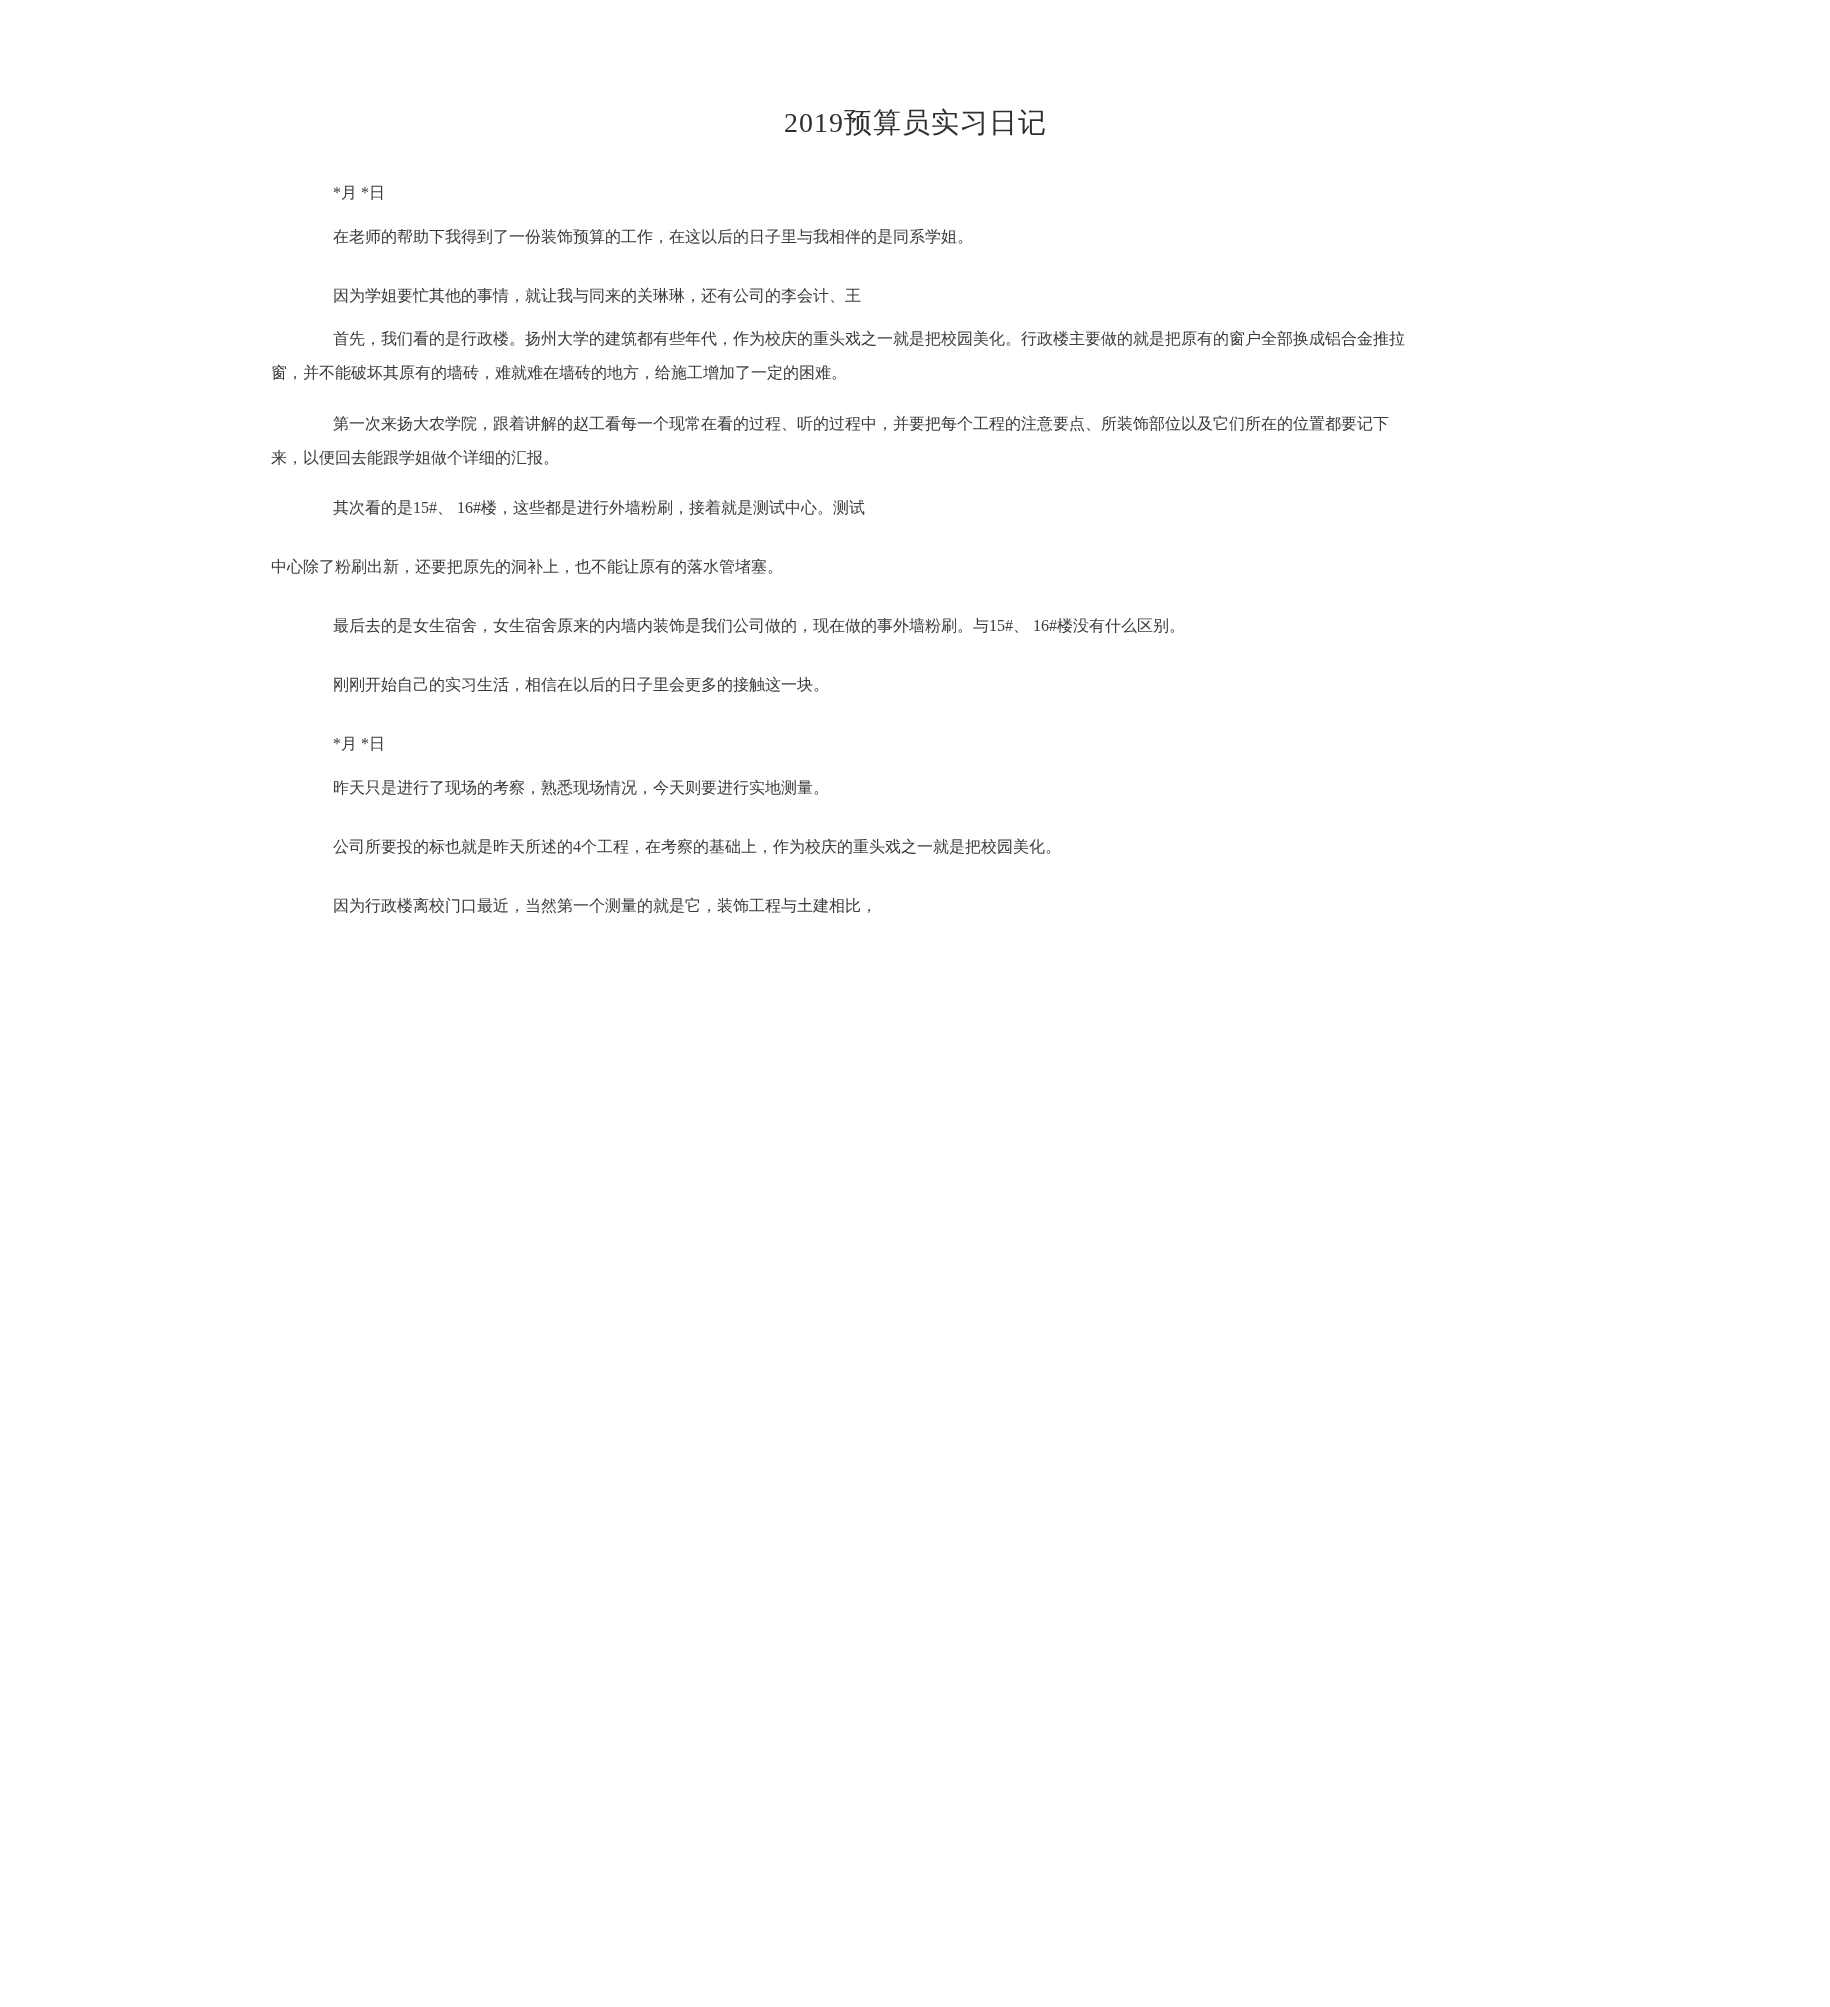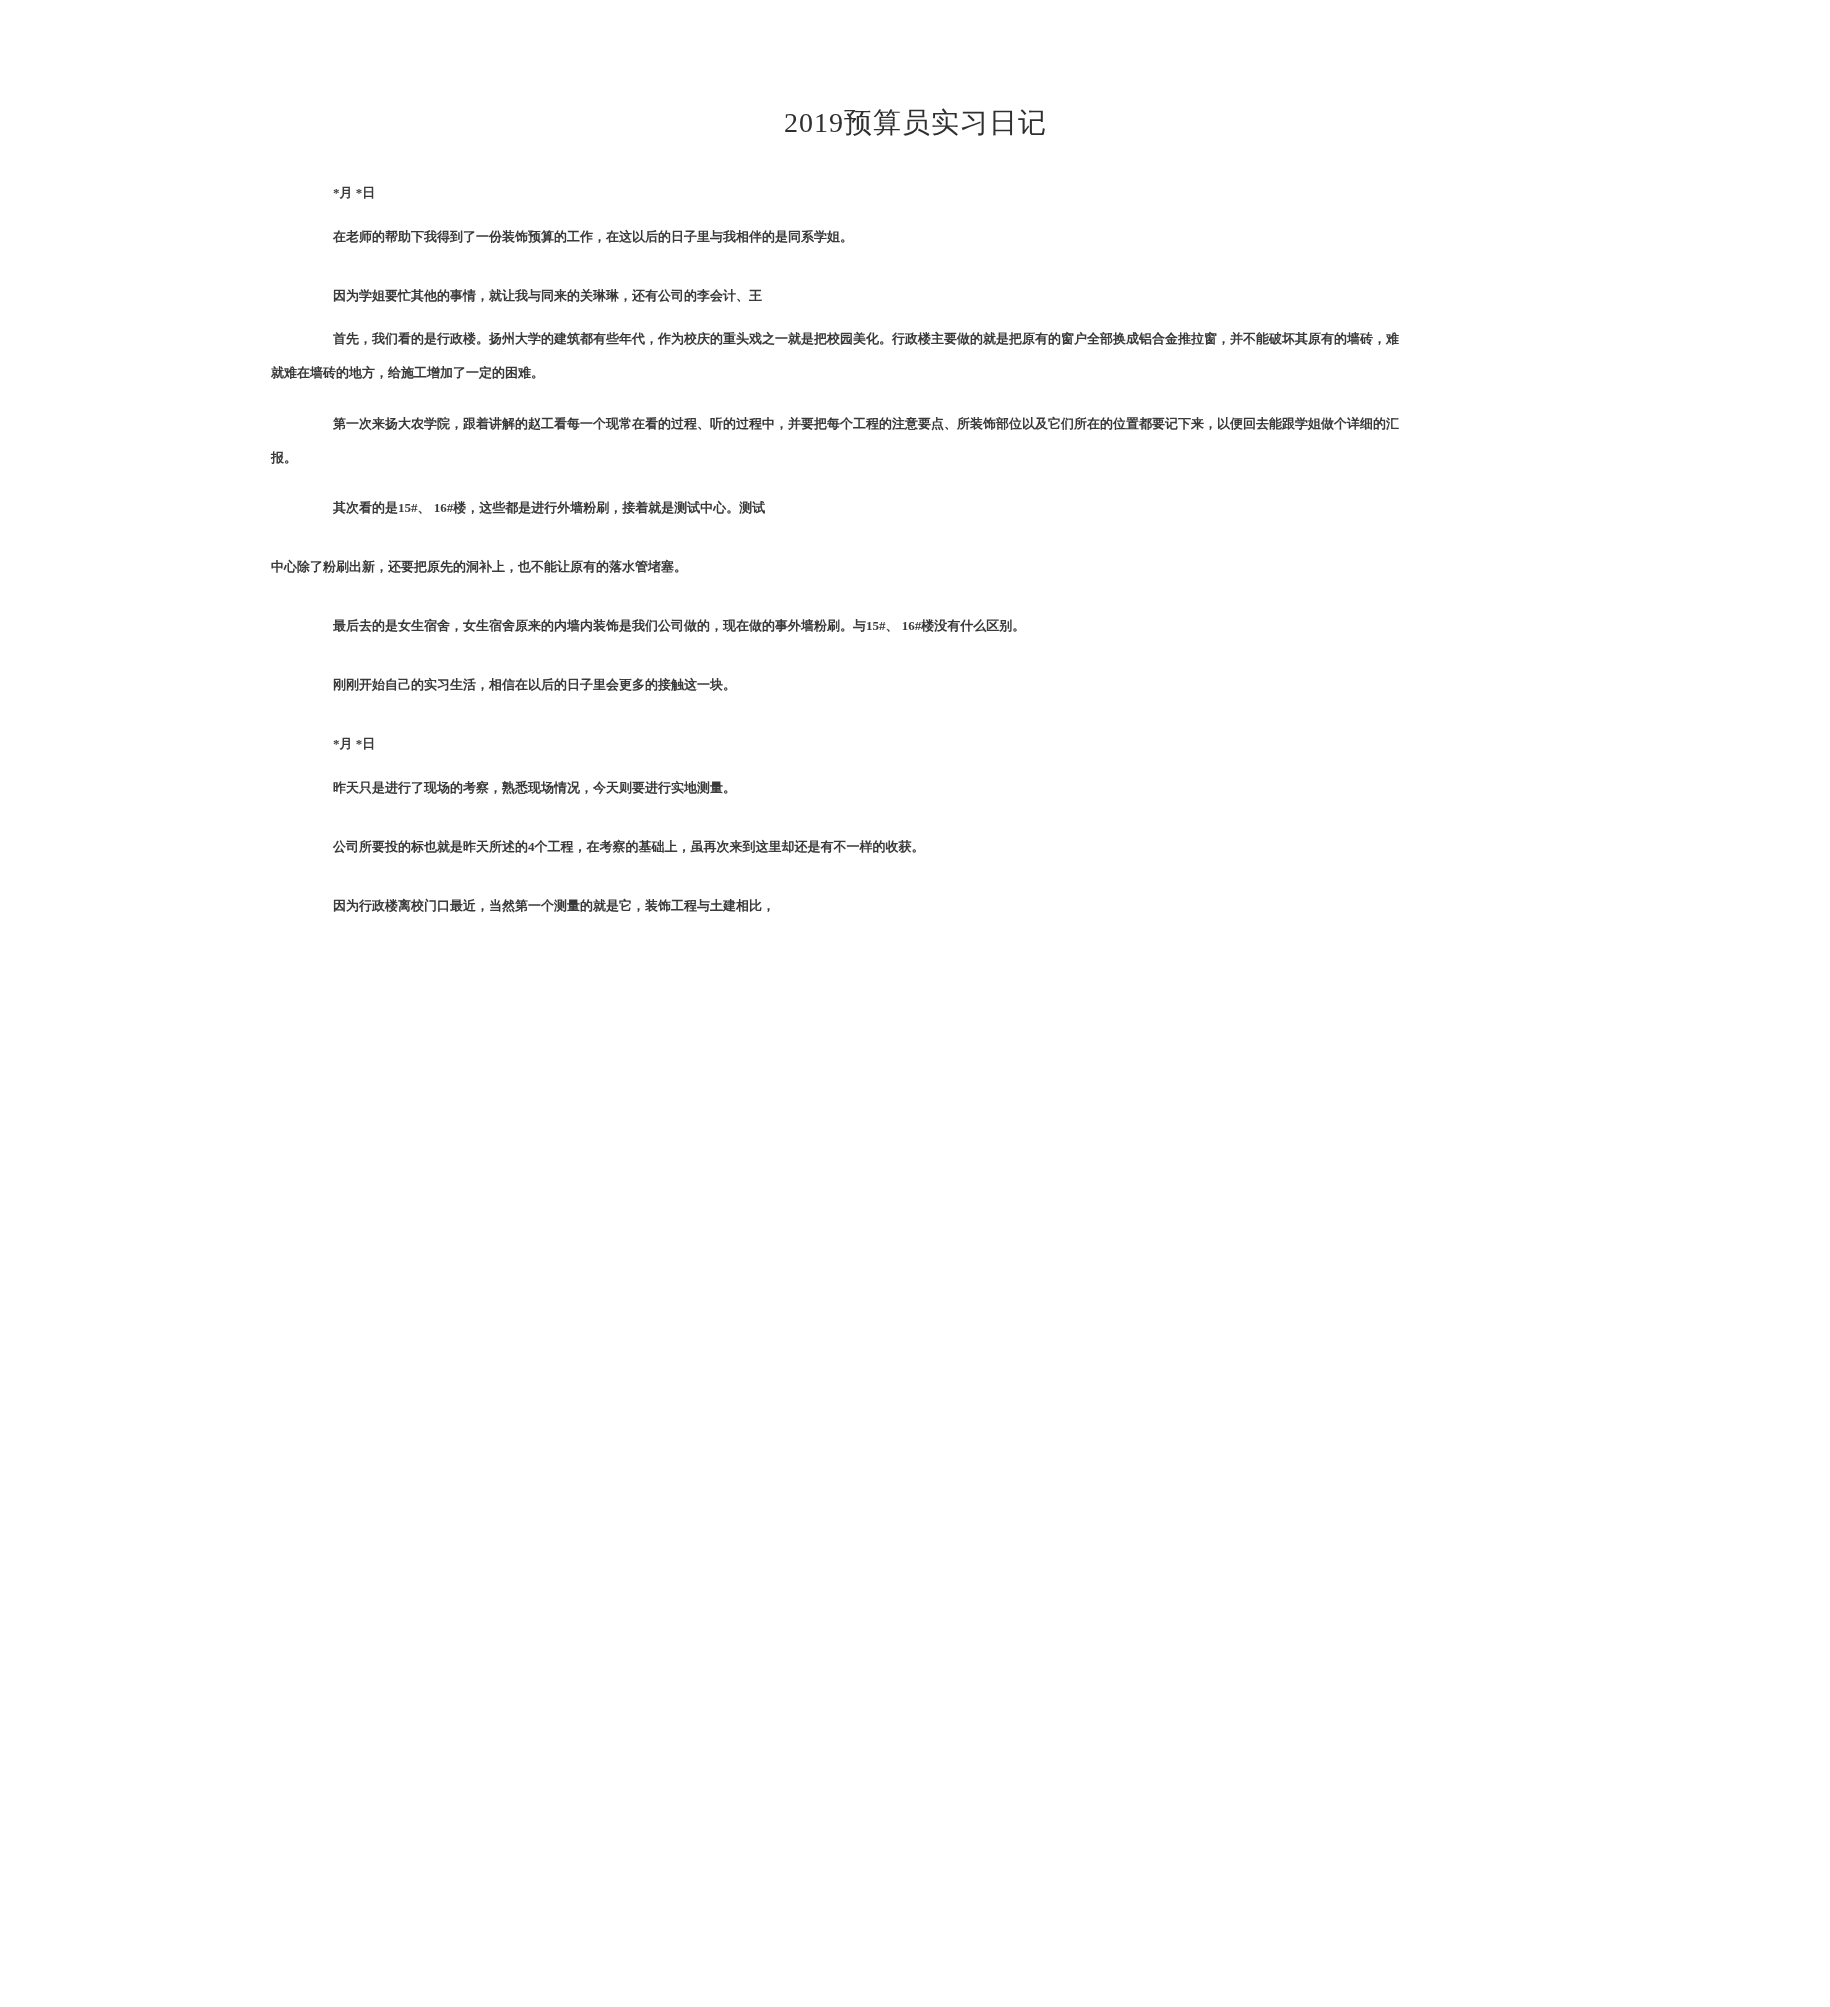--- a/index.html
+++ b/index.html
@@ -21,24 +21,23 @@
     font-size: 28px;
     font-weight: 400;
     color: #2f2f2f;
     line-height: 41px;
     letter-spacing: 1px;
   }
   .doc-body {
     margin-top: 33px;
     margin-left: 271px;
     width: 1137px;
-    font-size: 13px;
+    font-size: 16px;
     line-height: 34px;
     text-align: left;
-    font-weight: bold;
   }
   .doc-body p {
     margin: 0 0 16.4px 0;
     word-break: break-all;
   }
   .doc-body p.indent {
     text-indent: 62px;
   }
   .doc-body p.gap-lg {
     margin-bottom: 25px;
@@ -58,17 +57,17 @@
     <p class="indent gap-lg">在老师的帮助下我得到了一份装饰预算的工作，在这以后的日子里与我相伴的是同系学姐。</p>
     <p class="indent gap-sm">因为学姐要忙其他的事情，就让我与同来的关琳琳，还有公司的李会计、王</p>
     <p class="indent">首先，我们看的是行政楼。扬州大学的建筑都有些年代，作为校庆的重头戏之一就是把校园美化。行政楼主要做的就是把原有的窗户全部换成铝合金推拉窗，并不能破坏其原有的墙砖，难就难在墙砖的地方，给施工增加了一定的困难。</p>
     <p class="indent">第一次来扬大农学院，跟着讲解的赵工看每一个现常在看的过程、听的过程中，并要把每个工程的注意要点、所装饰部位以及它们所在的位置都要记下来，以便回去能跟学姐做个详细的汇报。</p>
     <p class="indent gap-lg">其次看的是15#、 16#楼，这些都是进行外墙粉刷，接着就是测试中心。测试</p>
     <p class="gap-lg">中心除了粉刷出新，还要把原先的洞补上，也不能让原有的落水管堵塞。</p>
     <p class="indent gap-lg">最后去的是女生宿舍，女生宿舍原来的内墙内装饰是我们公司做的，现在做的事外墙粉刷。与15#、 16#楼没有什么区别。</p>
     <p class="indent gap-lg">刚刚开始自己的实习生活，相信在以后的日子里会更多的接触这一块。</p>
     <p class="indent gap-sm">*月 *日</p>
     <p class="indent gap-lg">昨天只是进行了现场的考察，熟悉现场情况，今天则要进行实地测量。</p>
-    <p class="indent gap-lg">公司所要投的标也就是昨天所述的4个工程，在考察的基础上，虽再次来到这里却还是有不一样的收获。</p>
+    <p class="indent gap-lg">公司所要投的标也就是昨天所述的4个工程，在考察的基础上，作为校庆的重头戏之一就是把校园美化。</p>
     <p class="indent">因为行政楼离校门口最近，当然第一个测量的就是它，装饰工程与土建相比，</p>
   </div>
 </div>
 
 
 </body></html>

